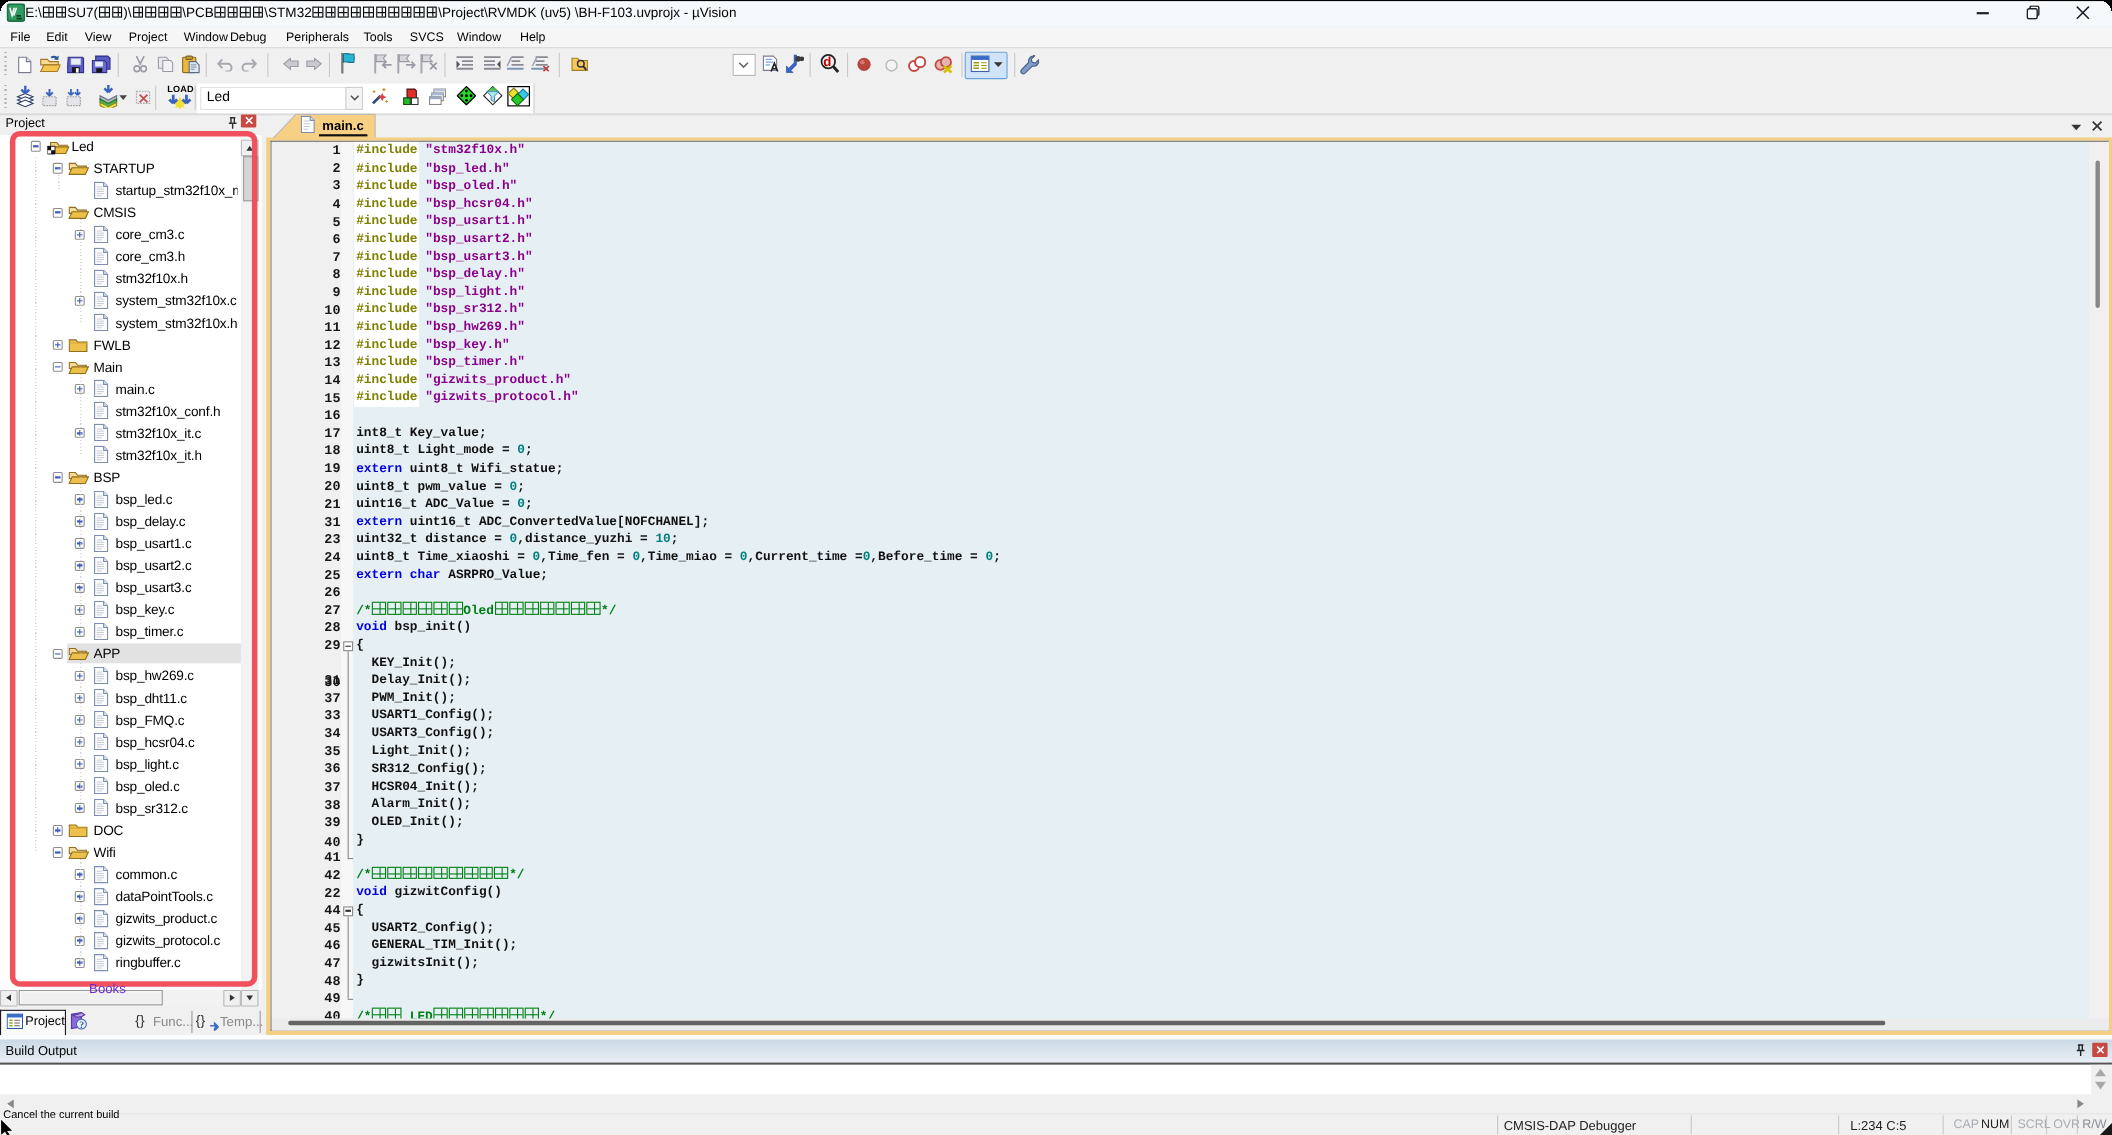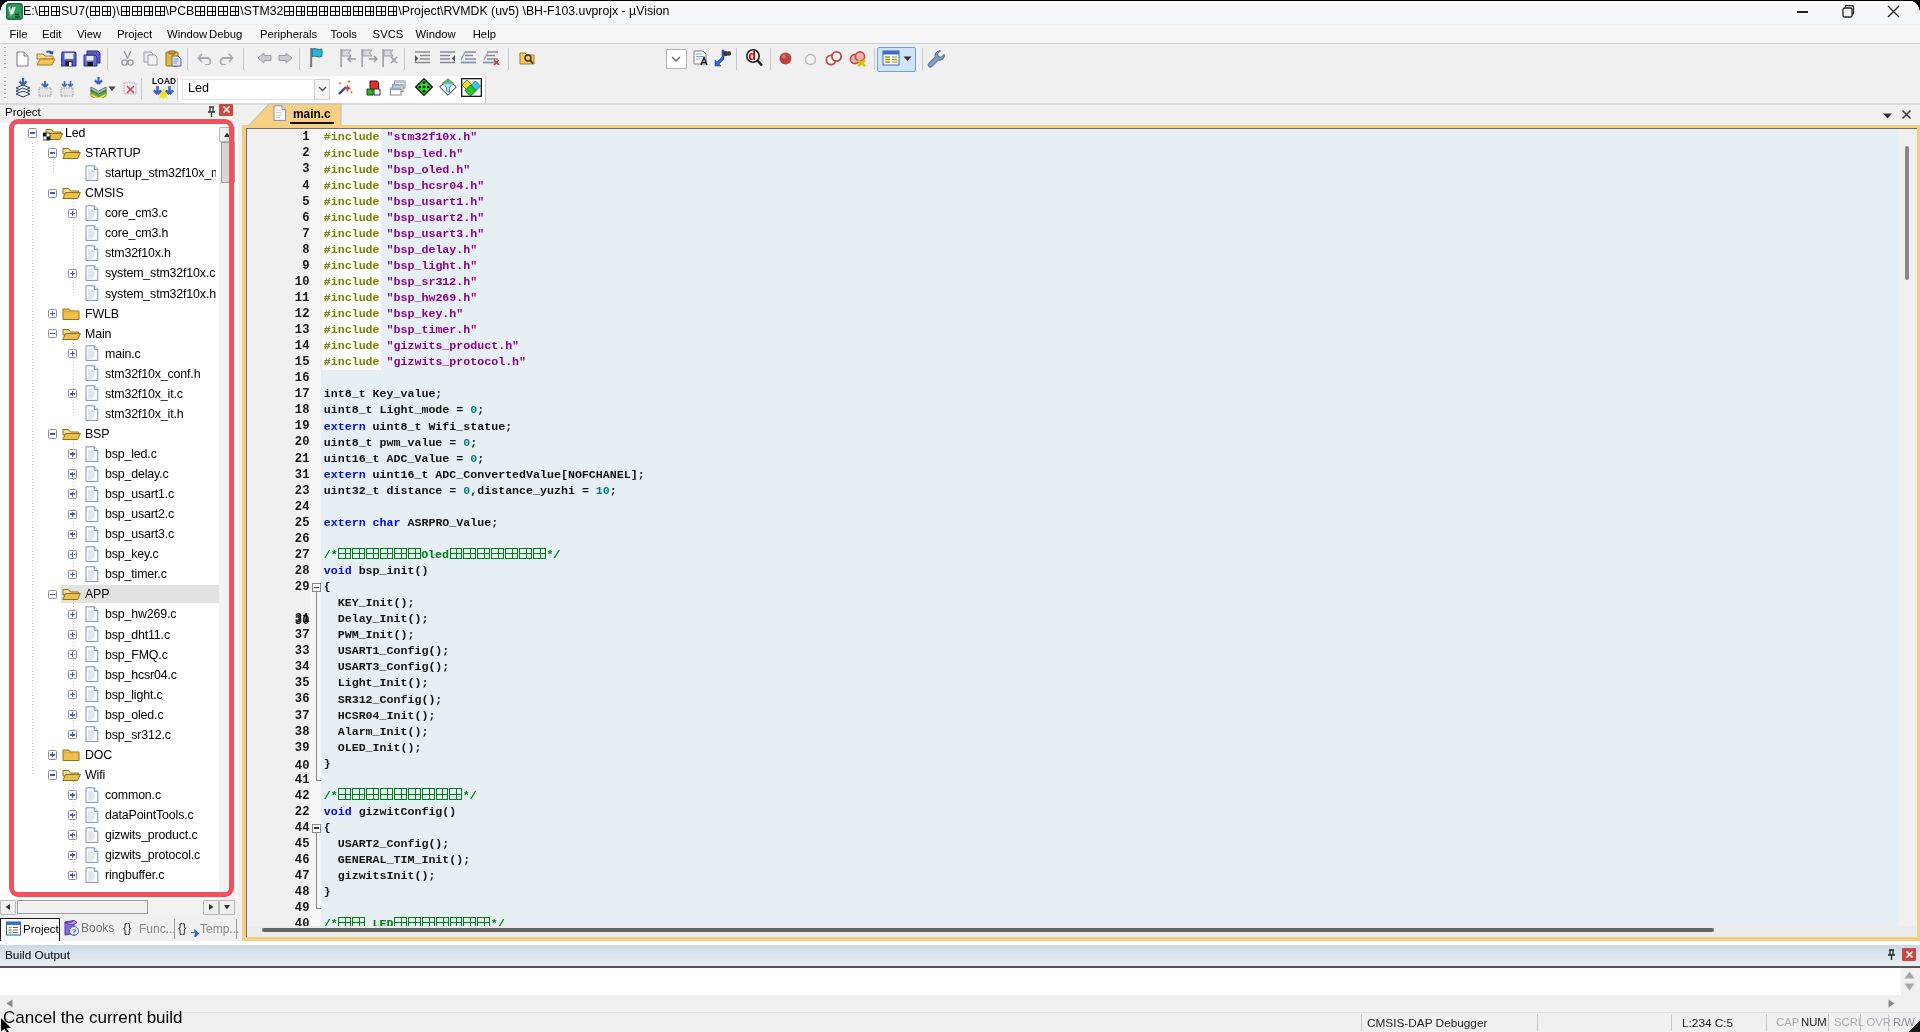--- a/index.html
+++ b/index.html
@@ -653,21 +653,21 @@
 <path d="M2.5 6.5 h3 M2.5 9 h3 M2.5 11.5 h3" stroke="#88b020" stroke-width="1.4"></path>
 <path d="M7 6.5 h5 M7 9 h5 M7 11.5 h5" stroke="#666" stroke-width="1"></path>
   </svg>
 <div class="abs" style="left:23px;top:922.5px;font-size:11.5px;color:#000">Project</div>
 <svg class="abs" style="left:63px;top:920px" width="17" height="17" viewBox="0 0 17 17">
 <path d="M2 2 l9-1.5 v13 l-9 1.5 z" fill="#8a6ad8" stroke="#5838a8"></path>
 <path d="M2 2 c3 1 6 1 9-1.5 l3 2 c-3 2.5-6 2.5-9 1.5 z" fill="#b8a8e8" stroke="#5838a8"></path>
 <circle cx="11" cy="11" r="4.5" fill="#e8f0fa" stroke="#4868b8"></circle>
     <text x="9" y="14.5" font-size="9" fill="#3858a8" font-family="Liberation Serif" font-weight="bold">?</text>
   </svg>
-<div class="abs" style="left:81px;top:921px;font-size:12px;color:#737373">Books</div>
+<div class="abs" style="left:81px;top:892px;font-size:12px;color:#6d28d9">Books</div>
 <div class="abs" style="left:123px;top:921px;font-size:12.5px;color:#333">{}</div>
 <div class="abs" style="left:139px;top:922px;font-size:12px;color:#8a8a8a">Func...</div>
 <div class="abs" style="left:174px;top:919px;width:1px;height:20px;background:#999"></div>
 <div class="abs" style="left:178px;top:921px;font-size:12.5px;color:#333">{}</div>
 <svg class="abs" style="left:190px;top:929px" width="9" height="8" viewBox="0 0 9 8">
     <path d="M1 3.5 h4 M5 3.5 v-2.5 l3.5 3.5 L5 8 v-2.5" fill="#3a6cc8" stroke="#3a6cc8" stroke-width="1.2"></path>
   </svg>
 <div class="abs" style="left:200px;top:922px;font-size:12px;color:#8a8a8a">Temp...</div>
 <div class="abs" style="left:236px;top:919px;width:1px;height:20px;background:#999"></div>
 <div class="abs" style="left:246px;top:104.5px;width:1674px;height:23px;background:#f0f0f0"></div>
@@ -776,20 +776,21 @@
 <div class="cl" style="top:322.1px"><span class="tp">#include</span> <span class="ts">"bsp_timer.h"</span></div>
 <div class="cl" style="top:338.2px"><span class="tp">#include</span> <span class="ts">"gizwits_product.h"</span></div>
 <div class="cl" style="top:354.2px"><span class="tp">#include</span> <span class="ts">"gizwits_protocol.h"</span></div>
 <div class="cl" style="top:386.4px">int8_t Key_value;</div>
 <div class="cl" style="top:402.4px">uint8_t Light_mode = <span class="tn">0</span>;</div>
 <div class="cl" style="top:418.5px"><span class="tk">extern</span> uint8_t Wifi_statue;</div>
 <div class="cl" style="top:434.5px">uint8_t pwm_value = <span class="tn">0</span>;</div>
 <div class="cl" style="top:450.6px">uint16_t ADC_Value = <span class="tn">0</span>;</div>
 <div class="cl" style="top:466.7px"><span class="tk">extern</span> uint16_t ADC_ConvertedValue[NOFCHANEL];</div>
 <div class="cl" style="top:482.7px">uint32_t distance = <span class="tn">0</span>,distance_yuzhi = <span class="tn">10</span>;</div>
+<div class="cl" style="top:498.8px">uint8_t Time_xiaoshi = <span class="tn">0</span>,Time_fen = <span class="tn">0</span>,Time_miao = <span class="tn">0</span>,Current_time =<span class="tn">0</span>,Before_time = <span class="tn">0</span>;</div>
 <div class="cl" style="top:514.8px"><span class="tk">extern</span> <span class="tk">char</span> ASRPRO_Value;</div>
 <div class="cl" style="top:547.0px"><span class="tc">/*<i class="cjm"></i><i class="cjm"></i><i class="cjm"></i><i class="cjm"></i><i class="cjm"></i><i class="cjm"></i>Oled<i class="cjm"></i><i class="cjm"></i><i class="cjm"></i><i class="cjm"></i><i class="cjm"></i><i class="cjm"></i><i class="cjm"></i>*/</span></div>
 <div class="cl" style="top:563.0px"><span class="tk">void</span> bsp_init()</div>
 <div class="cl" style="top:579.1px">{</div>
 <div class="cl" style="top:595.1px">  KEY_Init();</div>
 <div class="cl" style="top:611.2px">  Delay_Init();</div>
 <div class="cl" style="top:627.3px">  PWM_Init();</div>
 <div class="cl" style="top:643.3px">  USART1_Config();</div>
 <div class="cl" style="top:659.4px">  USART3_Config();</div>
 <div class="cl" style="top:675.4px">  Light_Init();</div>
@@ -827,21 +828,21 @@
     <path d="M5.5 7.5 L0.5 0.5 H10.5 Z" fill="#a8a8a8"></path>
   </svg>
 <div class="abs" style="left:0;top:995px;width:1920px;height:17px;background:#f0f0f0"></div>
 <svg class="abs" style="left:6px;top:999px" width="7" height="9" viewBox="0 0 7 9">
     <path d="M0.5 4.5 L6.5 0.5 V8.5 Z" fill="#888"></path>
   </svg>
 <svg class="abs" style="left:1888px;top:999px" width="7" height="9" viewBox="0 0 7 9">
     <path d="M6.5 4.5 L0.5 0.5 V8.5 Z" fill="#888"></path>
   </svg>
 <div class="abs" style="left:0;top:1012px;width:1920px;height:20px;background:#f0f0f0;border-top:1px solid #e5e5e5"></div>
-<div class="abs" style="left:3px;top:1008px;font-size:17px;color:#000">Cancel the current build</div>
+<div class="abs" style="left:3px;top:1008px;font-size:10px;color:#000">Cancel the current build</div>
 <div class="abs" style="left:1367px;top:1016px;font-size:11.8px;color:#222">CMSIS-DAP Debugger</div>
 <div class="abs" style="left:1682px;top:1016px;font-size:11.8px;color:#222">L:234 C:5</div>
 <div class="abs" style="left:1361px;top:1014px;width:1px;height:17px;background:#c8c8c8"></div>
 <div class="abs" style="left:1537px;top:1014px;width:1px;height:17px;background:#c8c8c8"></div>
 <div class="abs" style="left:1671px;top:1014px;width:1px;height:17px;background:#c8c8c8"></div>
 <div class="abs" style="left:1766px;top:1014px;width:1px;height:17px;background:#c8c8c8"></div>
 <div class="abs" style="left:1828px;top:1014px;width:1px;height:17px;background:#c8c8c8"></div>
 <div class="abs" style="left:1860px;top:1014px;width:1px;height:17px;background:#c8c8c8"></div>
 <div class="abs" style="left:1888px;top:1014px;width:1px;height:17px;background:#c8c8c8"></div>
 <div class="abs" style="left:1776px;top:1016px;font-size:11.3px;color:#a9adb3">CAP</div>

